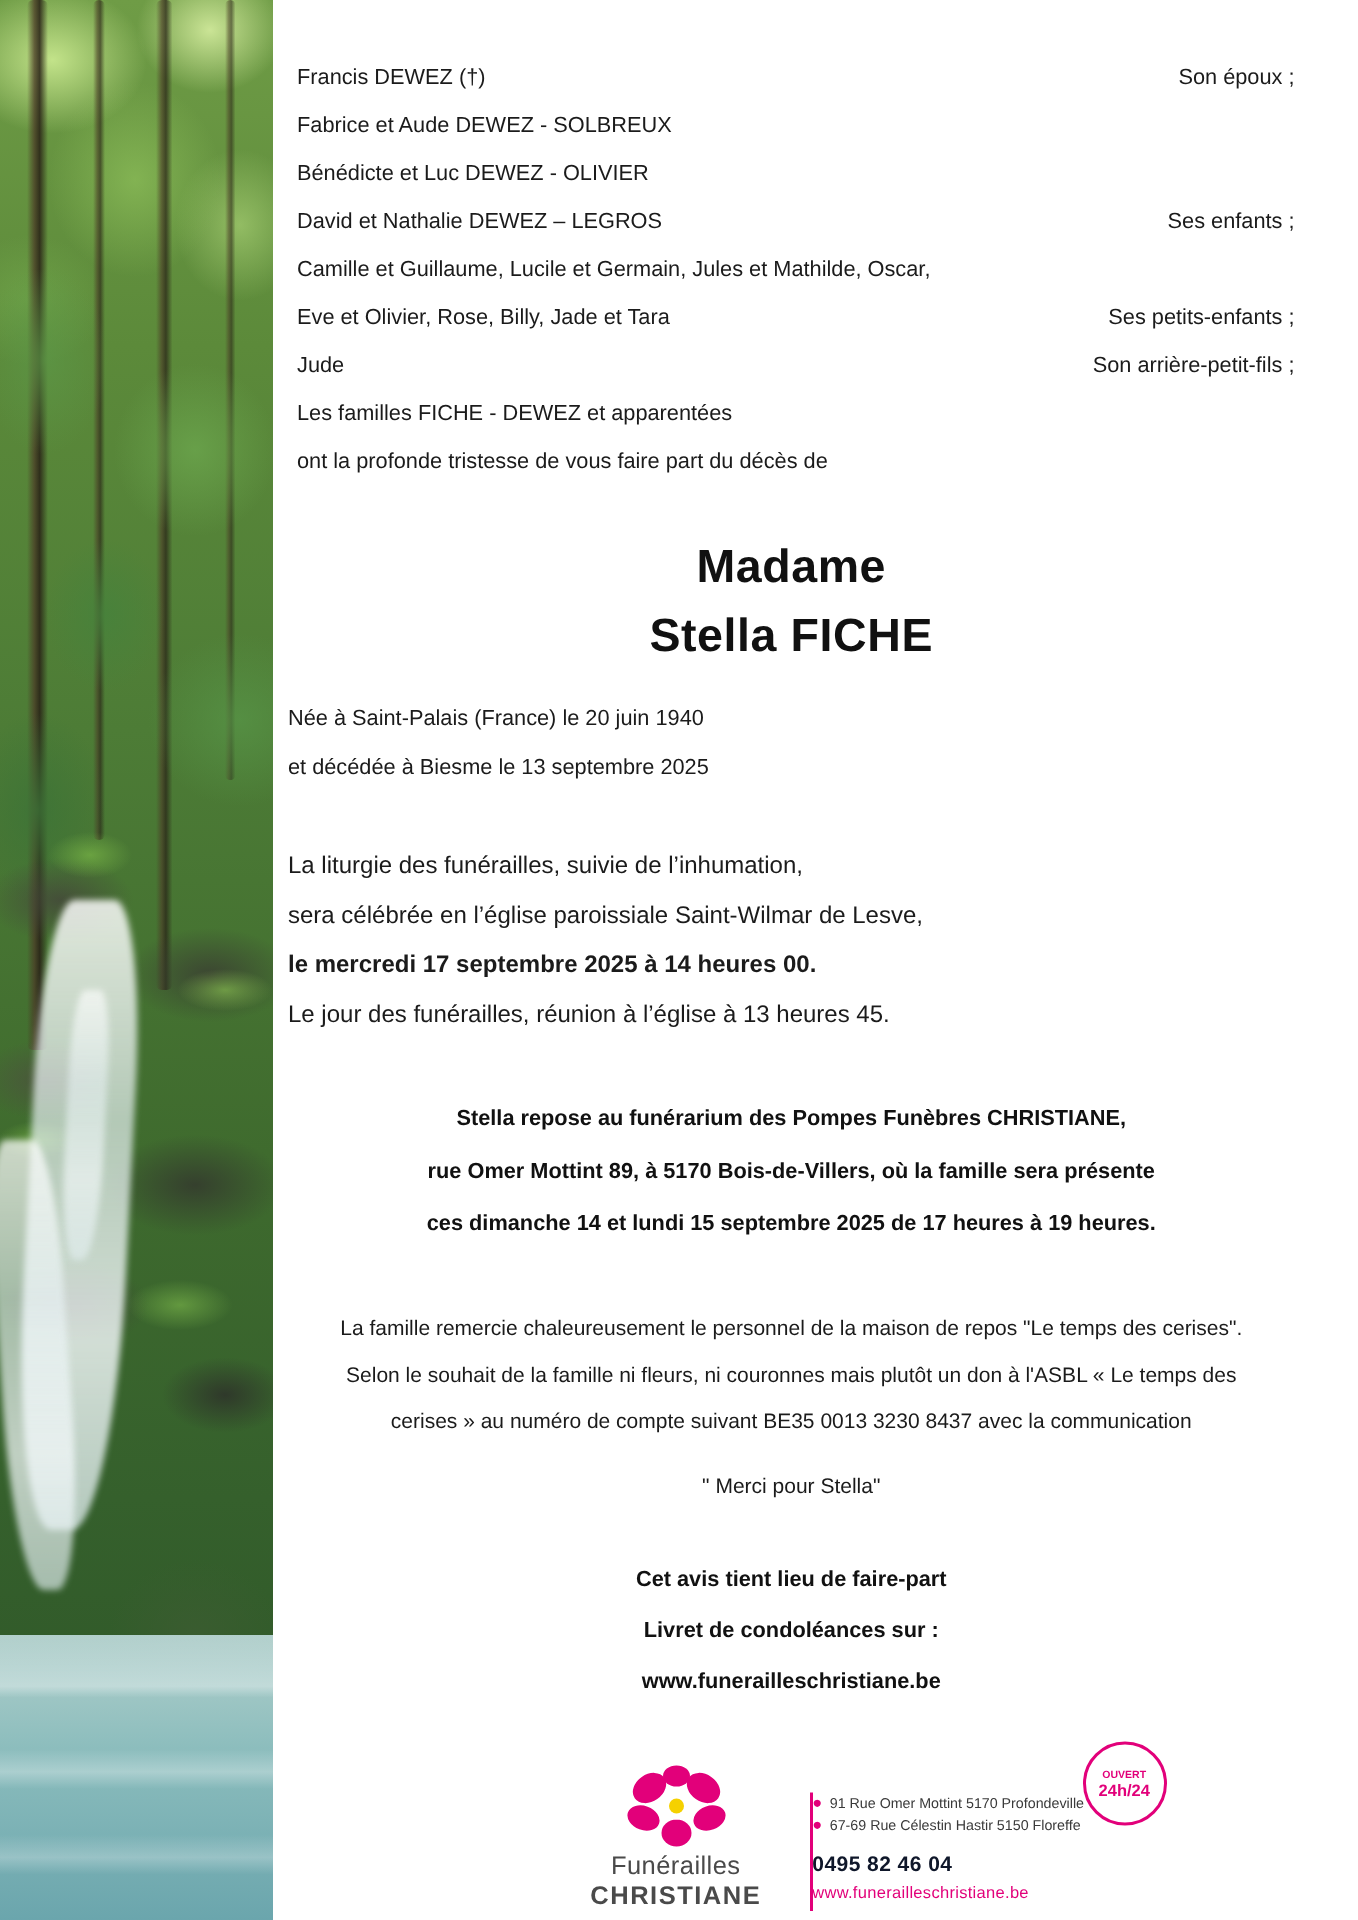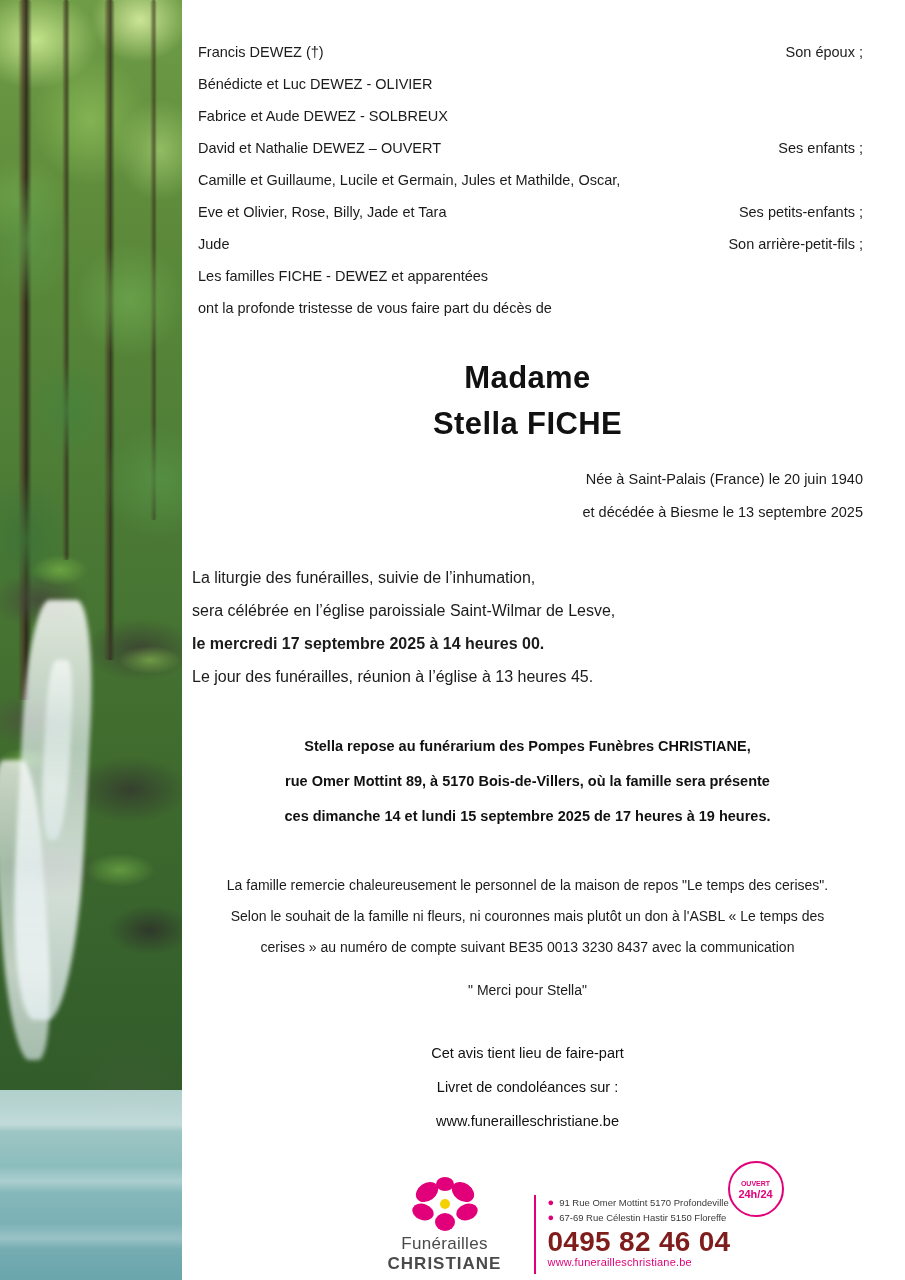--- a/index.html
+++ b/index.html
@@ -182,21 +182,21 @@
     color: #111;
   }
   .deceased .name {
     font-size: 31px;
     font-weight: bold;
     letter-spacing: .4px;
     line-height: 46px;
     color: #111;
   }
   .birth-block {
-    text-align: right;
+    text-align: left;
     margin-top: 16px;
     font-size: 14.5px;
     line-height: 33px;
     color: #1b1b1b;
   }
 
   .ceremony {
     margin-top: 32px;
     font-size: 16px;
     line-height: 33px;
@@ -223,21 +223,21 @@
   .thanks .wide {
     display: block;
     padding: 0 8px;
   }
   .thanks .merci { margin-top: 12px; display: block; }
 
   .closing {
     text-align: center;
     margin-top: 30px;
     font-size: 14.5px;
-    font-weight: normal;
+    font-weight: bold;
     line-height: 34px;
     color: #111;
   }
 
   
   .footer {
     position: absolute;
     left: 0;
     right: 0;
     bottom: 6px;
@@ -265,43 +265,43 @@
   }
   .brand-sub {
     font-size: 17px;
     color: #4a4a4a;
     line-height: 20px;
     letter-spacing: 1px;
     font-weight: bold;
   }
   .contact {
     border-left: 2px solid #e2007a;
-    padding-left: 12px;
+    padding-left: 0;
     min-width: 230px;
     position: relative;
     padding-bottom: 4px;
   }
   .addr {
     display: flex;
     align-items: center;
     gap: 5px;
     font-size: 9.5px;
     color: #3a3a3a;
     line-height: 15px;
     white-space: nowrap;
   }
   .pin {
     color: #e2007a;
     font-size: 11px;
     line-height: 1;
   }
   .phone {
-    font-size: 28px;
-    font-weight: bold;
-    color: #7f1d1d;
+    font-size: 14px;
+    font-weight: bold;
+    color: #0f172a;
     line-height: 26px;
     margin-top: 4px;
     letter-spacing: .3px;
   }
   .website {
     font-size: 11px;
     color: #e2007a;
     line-height: 15px;
     letter-spacing: .2px;
   }
@@ -350,29 +350,29 @@
   </div>
 
   <div class="content">
 
     <div class="family-list">
       <div class="fam-row">
         <span class="fam-left">Francis DEWEZ (†)</span>
         <span class="fam-right">Son époux ;</span>
       </div>
       <div class="fam-row">
+        <span class="fam-left">Fabrice et Aude DEWEZ - SOLBREUX</span>
+        <span class="fam-right"></span>
+      </div>
+      <div class="fam-row">
         <span class="fam-left">Bénédicte et Luc DEWEZ - OLIVIER</span>
         <span class="fam-right"></span>
       </div>
       <div class="fam-row">
-        <span class="fam-left">Fabrice et Aude DEWEZ - SOLBREUX</span>
-        <span class="fam-right"></span>
-      </div>
-      <div class="fam-row">
-        <span class="fam-left">David et Nathalie DEWEZ – OUVERT</span>
+        <span class="fam-left">David et Nathalie DEWEZ – LEGROS</span>
         <span class="fam-right">Ses enfants ;</span>
       </div>
       <div class="fam-row">
         <span class="fam-left">Camille et Guillaume, Lucile et Germain, Jules et Mathilde, Oscar,</span>
         <span class="fam-right"></span>
       </div>
       <div class="fam-row">
         <span class="fam-left">Eve et Olivier, Rose, Billy, Jade et Tara</span>
         <span class="fam-right">Ses petits-enfants ;</span>
       </div>

